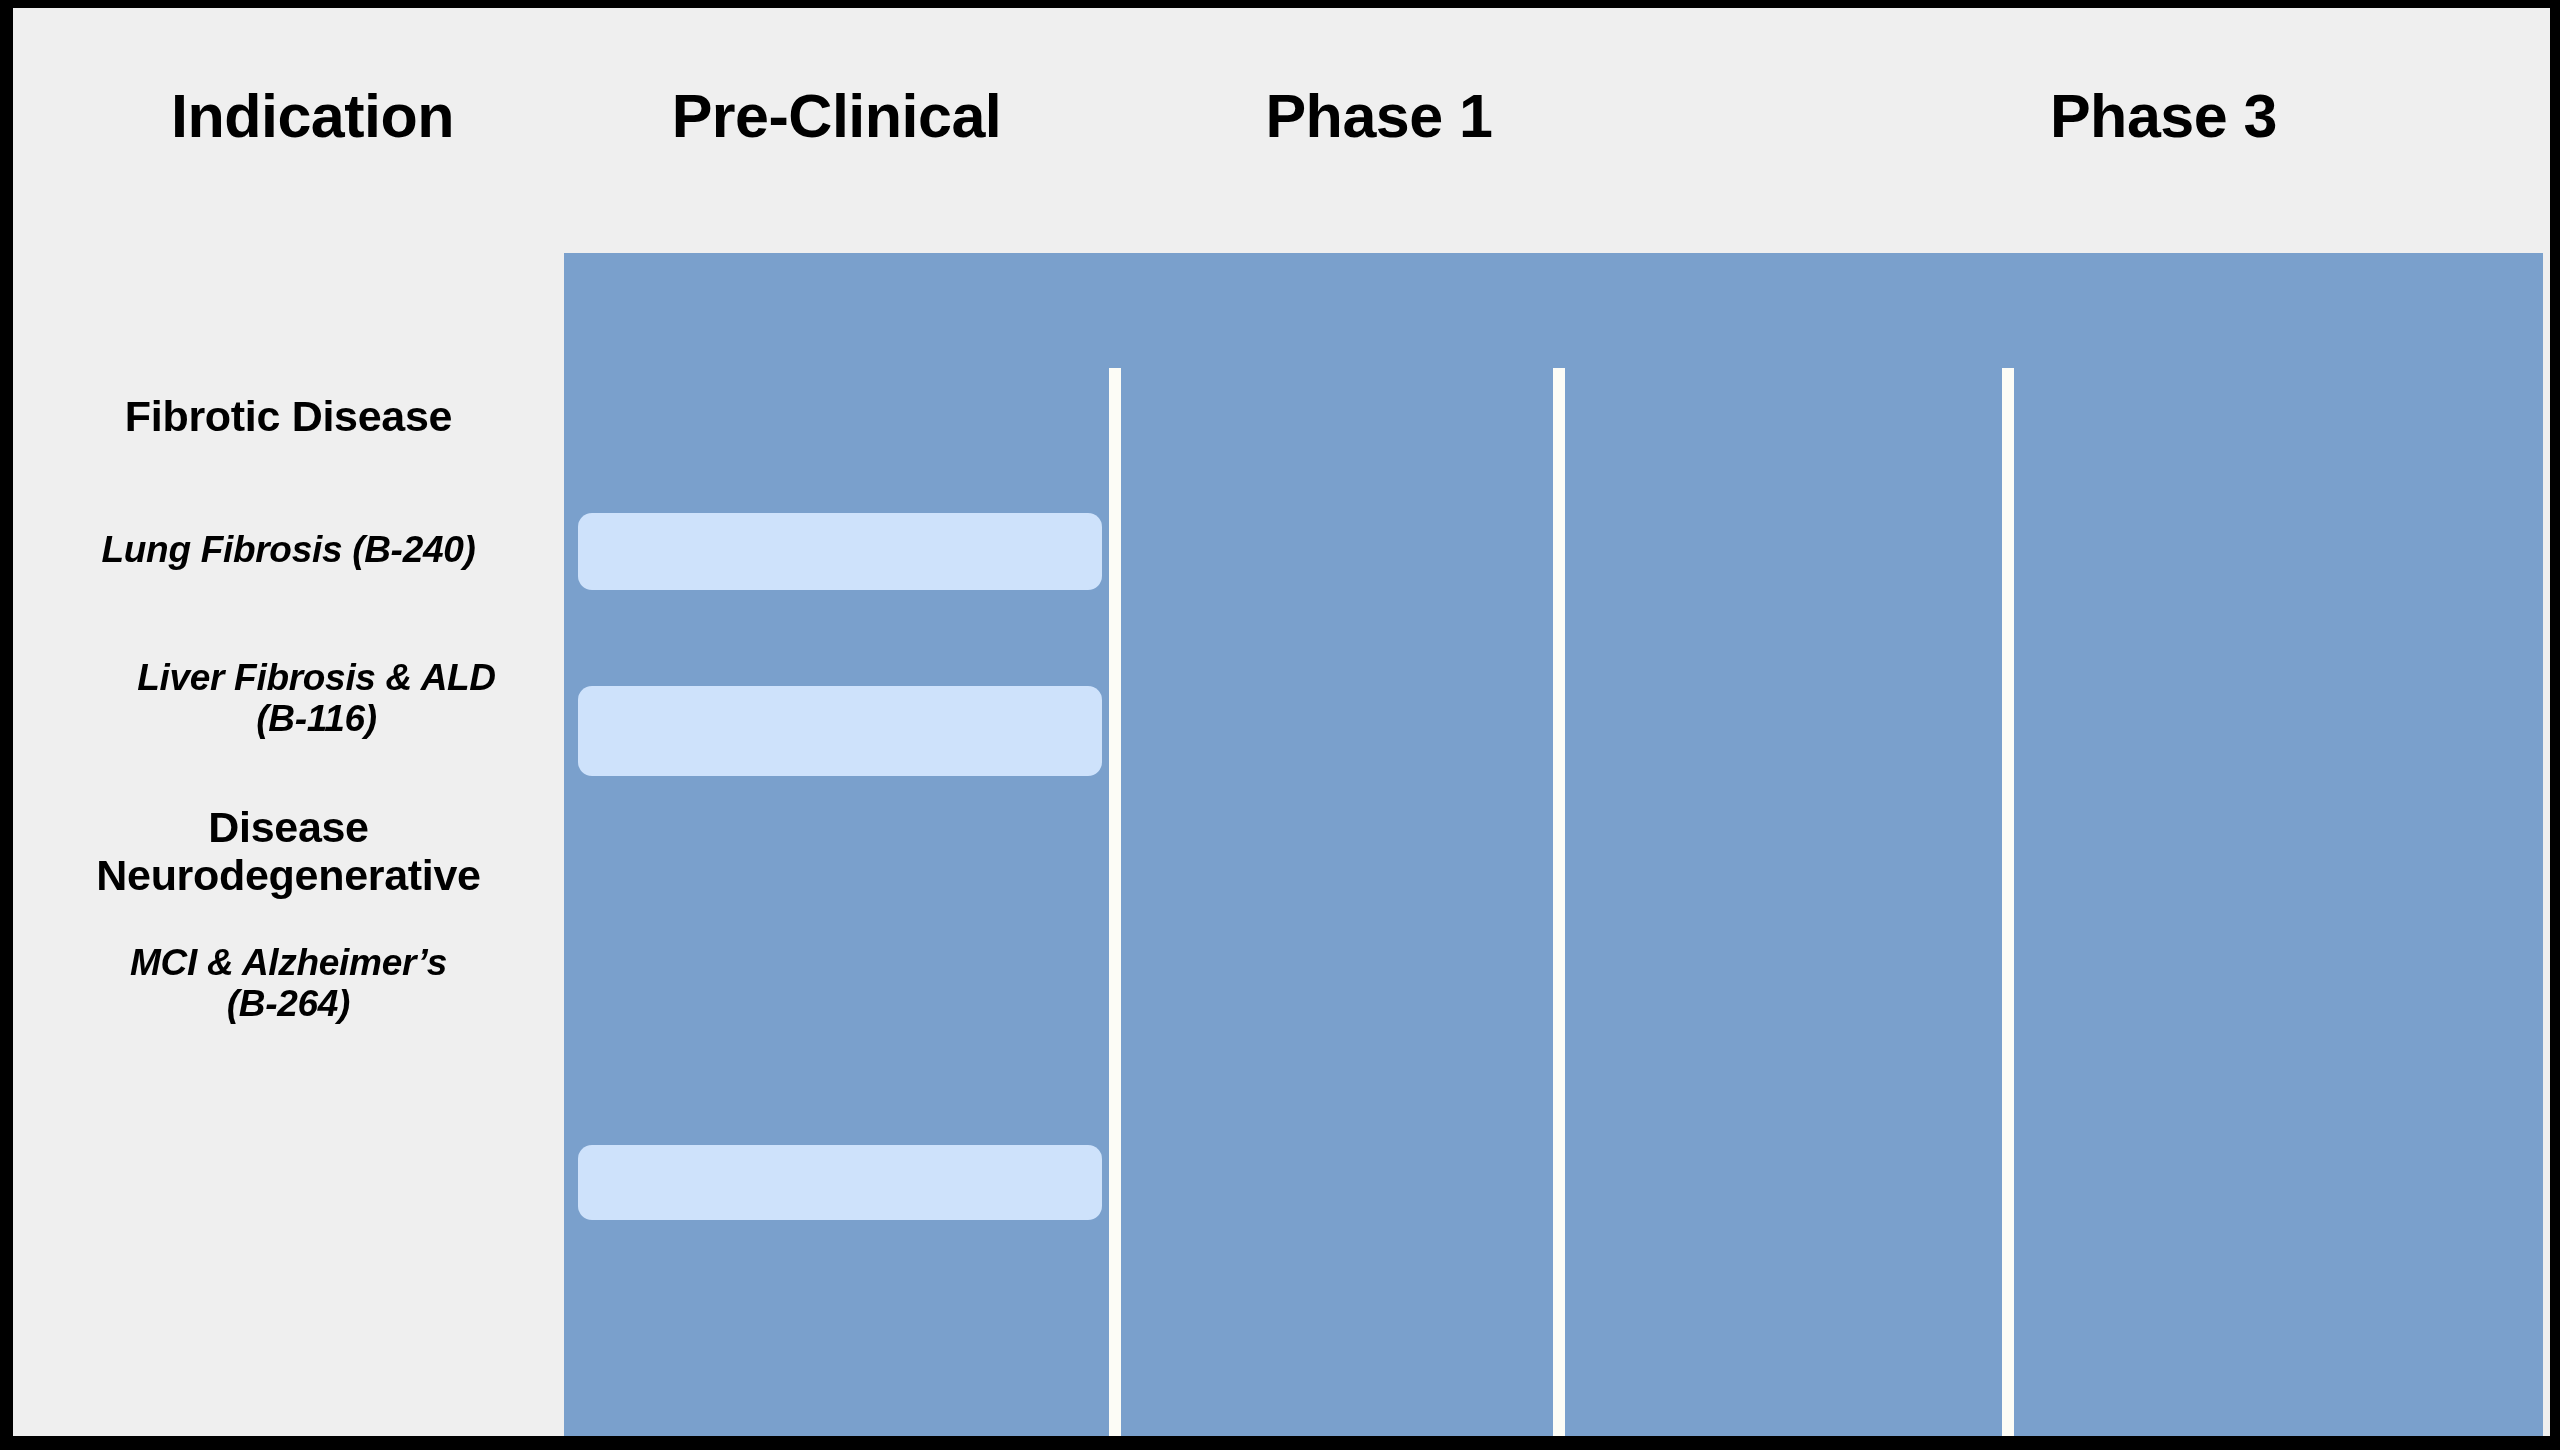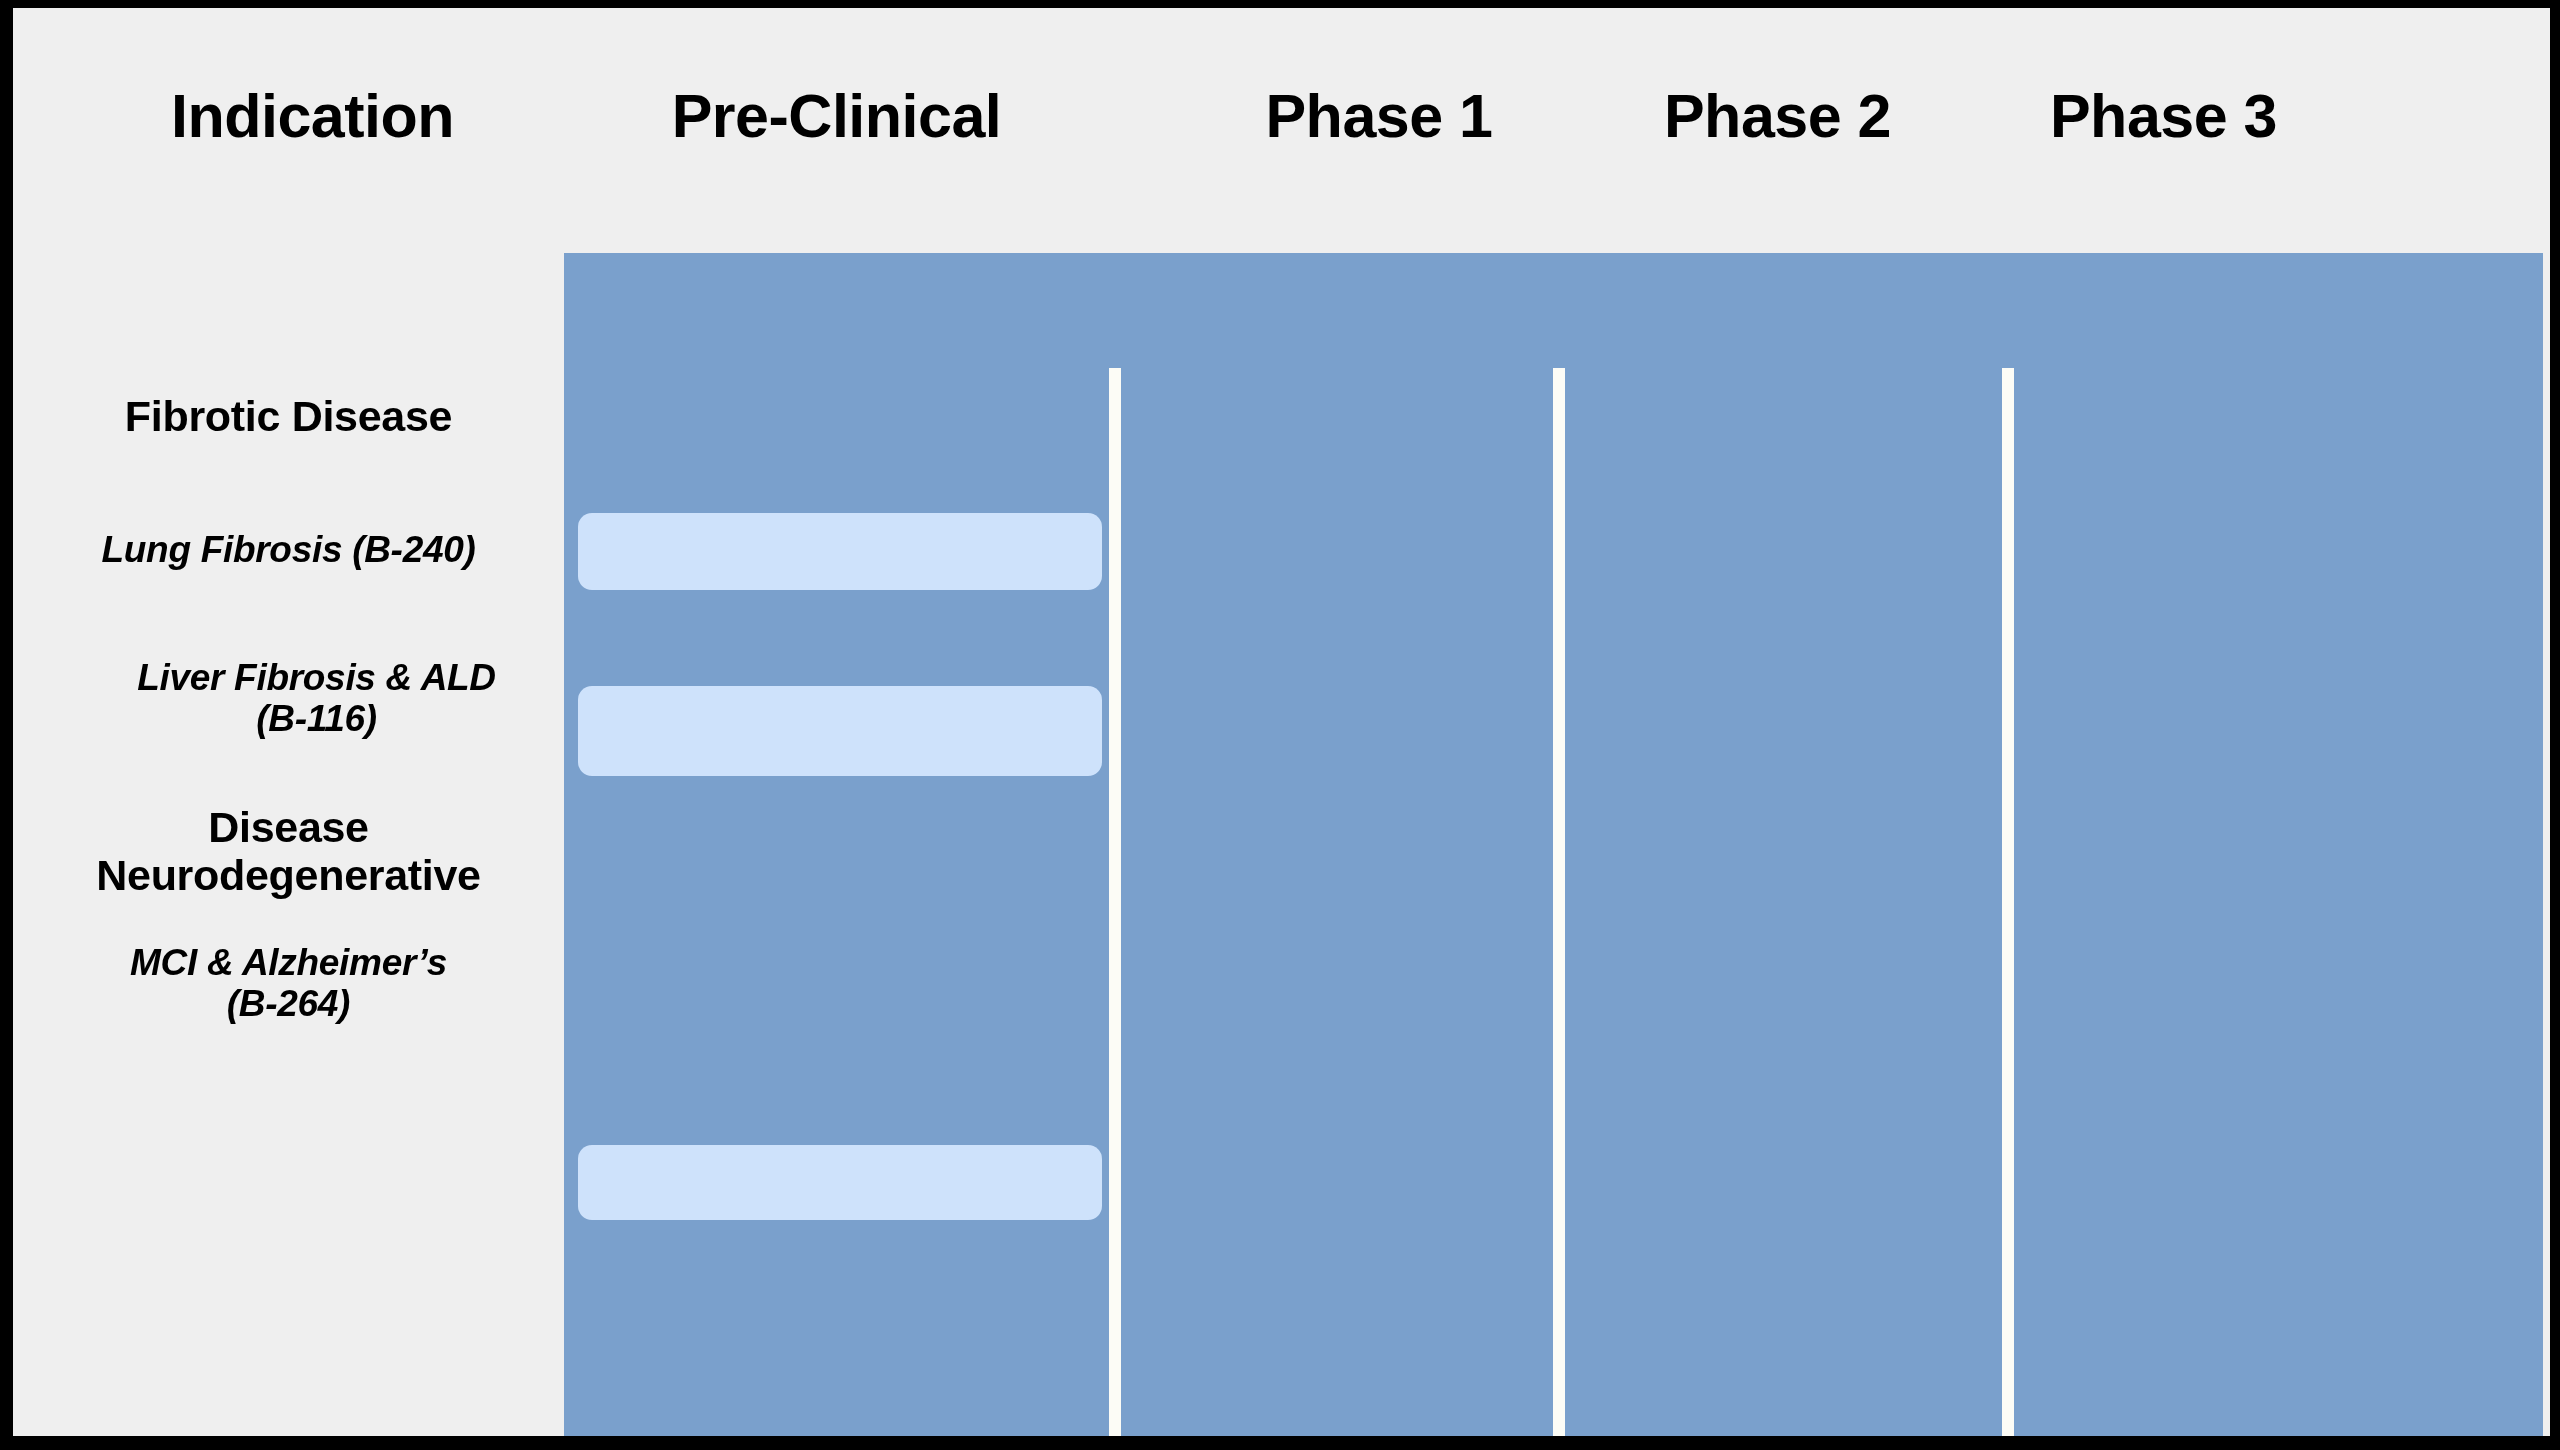--- a/index.html
+++ b/index.html
@@ -114,21 +114,20 @@
 <body>
 
 <div id="pipeline-frame">
 
   <div id="pipeline-surface">
 
     <div id="header-row">
       <div class="col-header" style="left: 8px; width: 551px; margin-left: 16px;">Indication</div>
       <div class="col-header" style="left: 551px; width: 545px;">Pre-Clinical</div>
       <div class="col-header" style="left: 1144px; width: 444px;">Phase 1</div>
-      <div class="col-header" style="left: 1540px; width: 449px;">Phase 2</div>
       <div class="col-header" style="left: 1880px; width: 541px;">Phase 3</div>
     </div>
 
     <div id="indication-column">
 
       <div class="indication-label category-label" style="top: 139px;">Fibrotic Disease</div>
 
       <div class="indication-label program-label" style="top: 276px;">Lung Fibrosis (B-240)</div>
 
       <div class="indication-label program-label" style="top: 404px; margin-left: 28px;">

